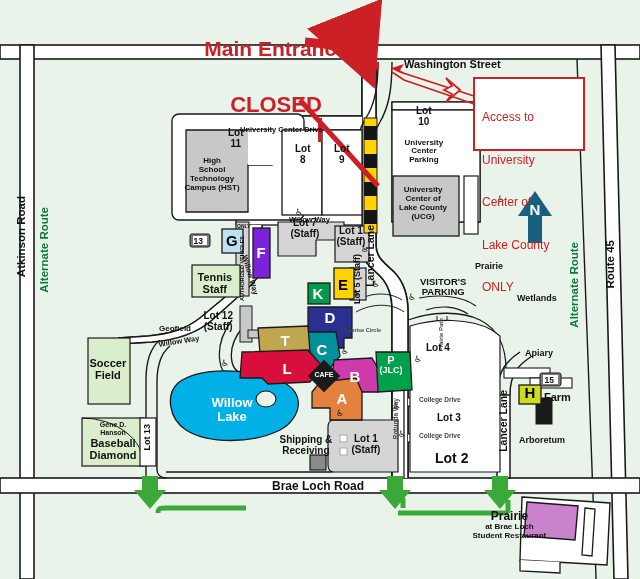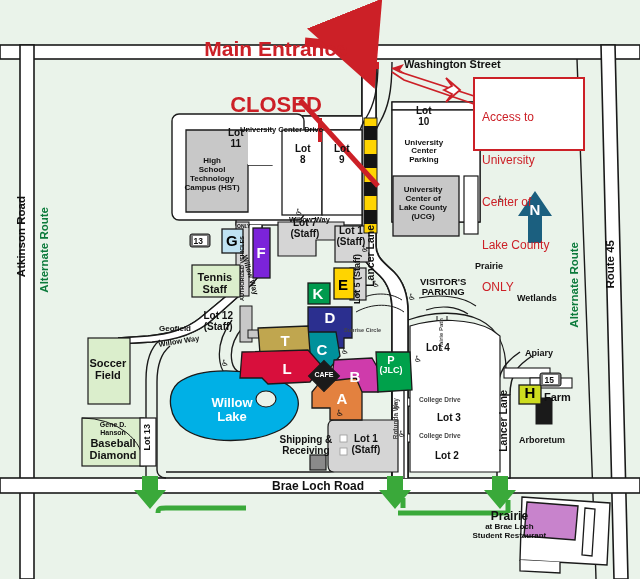--- a/index.html
+++ b/index.html
@@ -341,21 +341,21 @@
   <div id="lot-labels">
       <div class="lbl" style="font-size: 10px; font-weight: bold; color: rgb(17, 17, 17); text-align: center; line-height: 1.08; left: 228px; top: 128px;"><div>Lot</div><div>11</div></div>
       <div class="lbl" style="font-size: 10px; font-weight: bold; color: rgb(17, 17, 17); text-align: center; line-height: 1.08; left: 295px; top: 144px;"><div>Lot</div><div>8</div></div>
       <div class="lbl" style="font-size: 10px; font-weight: bold; color: rgb(17, 17, 17); text-align: center; line-height: 1.08; left: 334px; top: 144px;"><div>Lot</div><div>9</div></div>
       <div class="lbl" style="font-size: 10px; font-weight: bold; color: rgb(17, 17, 17); text-align: center; line-height: 1.08; left: 416px; top: 106px;"><div>Lot</div><div>10</div></div>
       <div class="lbl" style="font-size: 10px; font-weight: bold; color: rgb(17, 17, 17); text-align: center; line-height: 1.08; left: 290.5px; top: 218px;"><div>Lot 7</div><div>(Staff)</div></div>
       <div class="lbl" style="font-size: 10px; font-weight: bold; color: rgb(17, 17, 17); text-align: center; line-height: 1.08; left: 336.5px; top: 226px;"><div>Lot 1</div><div>(Staff)</div></div>
       <div class="lbl" style="font-size: 10px; font-weight: bold; color: rgb(17, 17, 17); text-align: center; line-height: 1.08; left: 203.5px; top: 311px;"><div>Lot 12</div><div>(Staff)</div></div>
       <div class="lbl" style="font-size: 10px; font-weight: bold; color: rgb(17, 17, 17); text-align: center; line-height: 1.08; left: 426px; top: 342.5px;"><div>Lot 4</div></div>
       <div class="lbl" style="font-size: 10px; font-weight: bold; color: rgb(17, 17, 17); text-align: center; line-height: 1.08; left: 437px; top: 412.5px;"><div>Lot 3</div></div>
-      <div class="lbl" style="font-size: 10px; font-weight: bold; color: rgb(17, 17, 17); text-align: center; line-height: 1.08; left: 435px; top: 450.5px;"><div>Lot 2</div></div>
+      <div class="lbl" style="font-size: 14px; font-weight: bold; color: rgb(17, 17, 17); text-align: center; line-height: 1.08; left: 435px; top: 450.5px;"><div>Lot 2</div></div>
       <div class="lbl" style="font-size: 10px; font-weight: bold; color: rgb(17, 17, 17); text-align: center; line-height: 1.08; left: 351.5px; top: 434px;"><div>Lot 1</div><div>(Staff)</div></div>
     </div>
   <div id="lot-vert-labels">
       <div class="lbl vert" style="font-size: 9px; font-weight: bold; color: rgb(17, 17, 17); text-align: center; line-height: 1.05; left: 142.5px; top: 423.5px;">Lot 13</div>
       <div class="lbl vert" style="font-size: 9px; font-weight: bold; color: rgb(17, 17, 17); text-align: center; line-height: 1.05; left: 352.5px; top: 254px;">Lot 5 (Staff)</div>
     </div>
 
   <div id="place-labels">
       <div class="lbl" style="font-size: 8px; font-weight: bold; color: rgb(17, 17, 17); text-align: center; line-height: 1.12; left: 184.5px; top: 157px;"><div>High</div><div>School</div><div>Technology</div><div>Campus (HST)</div></div>
       <div class="lbl" style="font-size: 8px; font-weight: bold; color: rgb(17, 17, 17); text-align: center; line-height: 1.12; left: 404.5px; top: 138.5px;"><div>University</div><div>Center</div><div>Parking</div></div>

